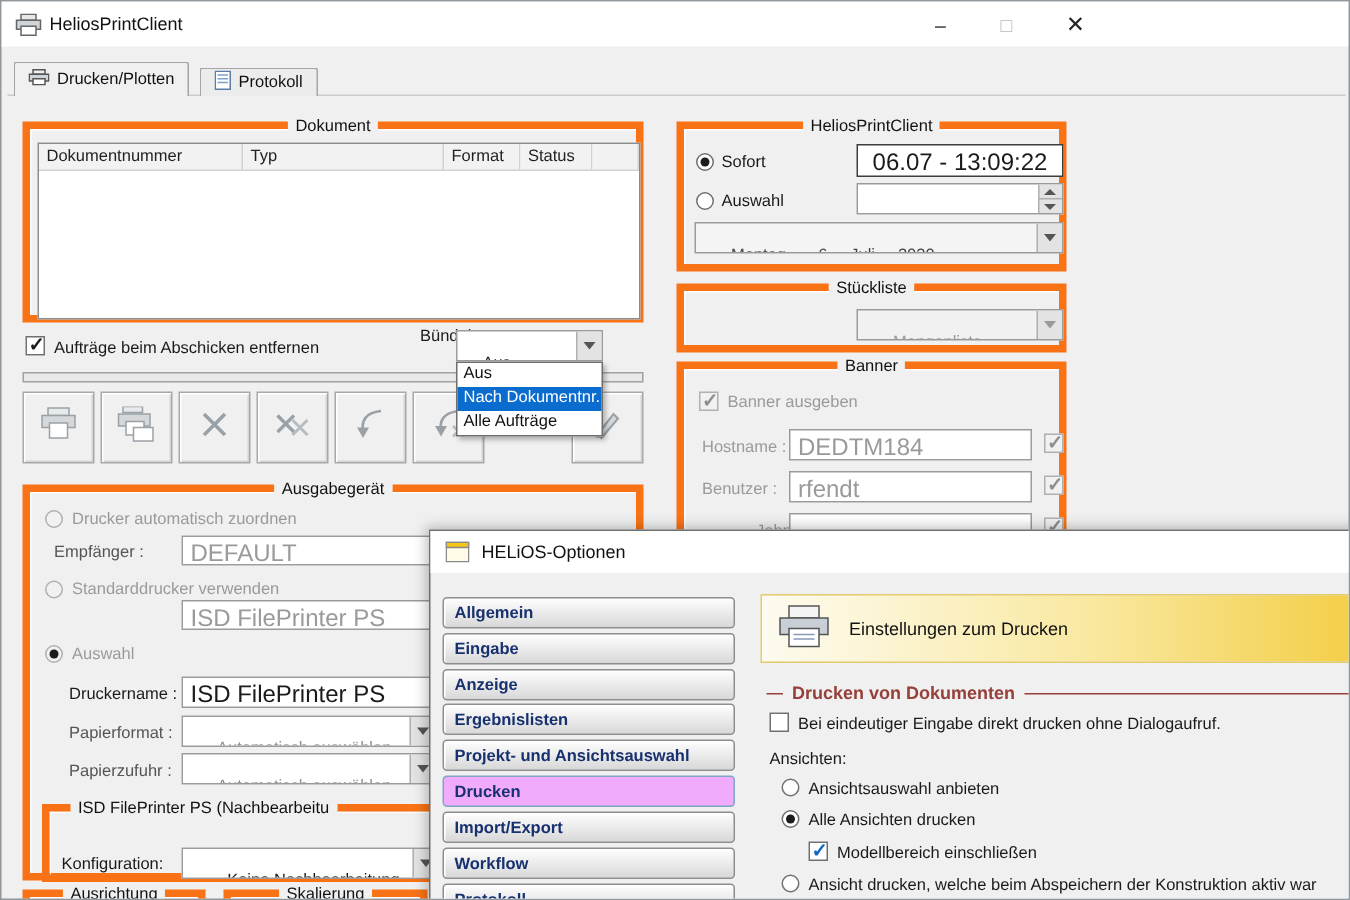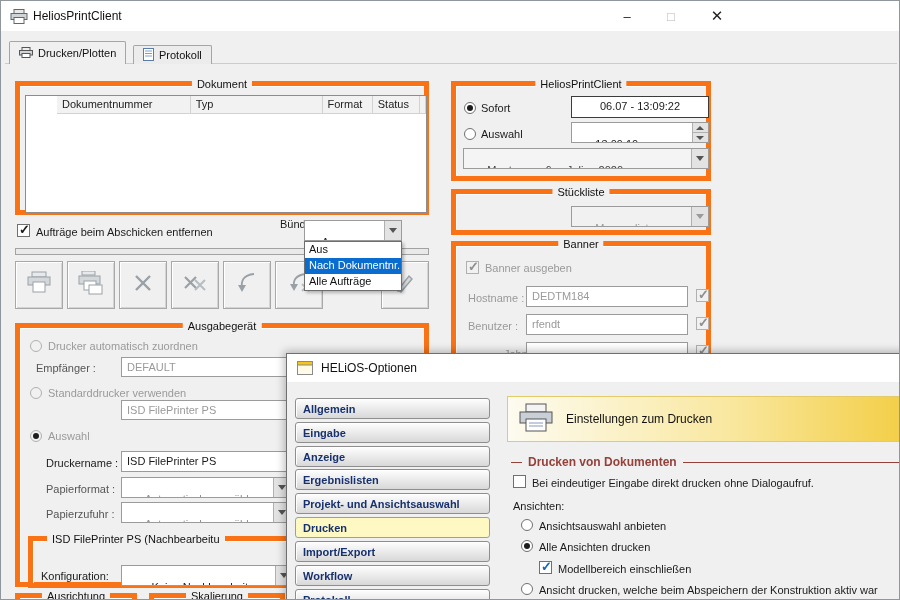--- a/index.html
+++ b/index.html
@@ -36,21 +36,21 @@
   .cb { position:absolute; width:13px; height:13px; background:#fff; border:1px solid #707070; }
   .cb.checked::after { content:"\2713"; position:absolute; left:1px; top:-3px; font-size:13px; font-weight:bold; color:#1c1c1c; }
   .cb.dis { border-color:#b0b0b0; background:#f1f1f1; }
   .cb.dis.checked::after { color:#8f8f8f; }
   .cb.blue.checked::after { color:#1565c0; }
 
   .rb { position:absolute; width:12px; height:12px; border-radius:50%; background:#fff; border:1px solid #707070; }
   .rb.checked::after { content:""; position:absolute; left:2px; top:2px; width:6px; height:6px; border-radius:50%; background:#1c1c1c; }
   .rb.dis { border-color:#b0b0b0; background:#f1f1f1; }
 
-  .fld { position:absolute; background:#fff; border:1px solid #9b9b9b; font-size:11px; color:#1a1a1a; padding:3px 5px; white-space:pre; overflow:hidden; }
+  .fld { position:absolute; background:#fff; border:1px solid #9b9b9b; font-size:16px; color:#1a1a1a; padding:3px 5px; white-space:pre; overflow:hidden; }
   .fld.gray { color:#9a9a9a; }
   .fld.dark { border-color:#3c3c3c; text-align:center; }
 
   .combo { position:absolute; background:#fff; border:1px solid #9b9b9b; font-size:11px; color:#1a1a1a; padding:3px 19px 3px 5px; white-space:pre; overflow:hidden; }
   .combo.dis { background:#f1f1f1; color:#9a9a9a; }
   .combo.dateish { background:#f4f4f4; color:#444; }
   .drop { position:absolute; right:0; top:0; bottom:0; width:17px; background:#e3e3e3; border-left:1px solid #b0b0b0; }
   .drop::after { content:""; position:absolute; left:4px; top:7px; border-left:4px solid transparent; border-right:4px solid transparent; border-top:5px solid #555; }
   .drop.dis::after { border-top-color:#9a9a9a; }
 
@@ -65,21 +65,21 @@
   .toolbtn { position:absolute; top:260px; width:48px; height:48px; background:#f0f0f0; border:1px solid #a8a8a8; box-shadow: inset 1px 1px 0 #fff, inset -1px -1px 0 #d4d4d4; display:flex; align-items:center; justify-content:center; }
 
   .ddlist { position:absolute; left:303px; top:240px; width:98px; background:#fff; border:1px solid #6e6e6e; z-index:40; box-shadow:2px 2px 3px rgba(0,0,0,.25); }
   .dditem { height:16px; font-size:11px; padding:1px 4px; color:#111; white-space:nowrap; overflow:hidden; }
   .dditem.sel { background:#0a6cce; color:#fff; }
 
   
   .optwin { position:absolute; left:285px; top:352px; width:622px; height:256px; background:#f0f0f0; border:1px solid #6f6f6f; z-index:60; box-shadow:-2px -2px 8px rgba(0,0,0,.25); }
   .opt-titlebar { position:absolute; left:0; top:0; right:0; height:28px; background:#ffffff; }
   .catbtn { position:absolute; left:8px; width:195px; height:21px; background:linear-gradient(#fefefe,#d8d8d8); border:1px solid #8e8e8e; border-radius:3px; box-shadow: inset 1px 1px 0 #fff; font-size:11px; font-weight:bold; color:#17316f; display:flex; align-items:center; padding-left:7px; white-space:nowrap; overflow:hidden; }
-  .catbtn.sel { background:#fef9c3; box-shadow:none; border-color:#7da7c4; }
+  .catbtn.sel { background:#f0abfc; box-shadow:none; border-color:#7da7c4; }
   .opt-header { position:absolute; left:220px; top:42px; right:0; height:46px; background:linear-gradient(90deg,#fdfbf0 0%,#f9e8a0 55%,#f3ce46 100%); border:1px solid #e3cb6c; display:flex; align-items:center; gap:12px; padding-left:10px; font-size:12px; color:#111; }
   .sectionhdr { position:absolute; left:224px; top:101px; right:2px; display:flex; align-items:center; gap:6px; color:#96403a; font-weight:bold; font-size:12px; white-space:nowrap; }
   .sectionhdr .dash { width:11px; border-top:1px solid #96403a; }
   .sectionhdr .line { flex:1; border-top:1px solid #96403a; }
 </style>
 </head>
 <body>
 
 <div class="screen">
 
@@ -113,21 +113,21 @@
           <line x1="2" y1="5.5" x2="9" y2="5.5" stroke="#7aa0c8"></line>
           <line x1="2" y1="8" x2="9" y2="8" stroke="#7aa0c8"></line>
         </svg></span>
     <span>Protokoll</span>
   </div>
 
   <div class="grp" style="left:14px;top:80px;width:414px;height:134px;">
     <span class="lg">Dokument</span>
     <div class="tbl" style="left:5px;top:9px;width:402px;height:118px;">
       <div class="thead">
-        <div class="th" style="width:136px;margin-left:31px;">Dokumentnummer</div>
+        <div class="th" style="width:136px;">Dokumentnummer</div>
         <div class="th" style="width:134px;">Typ</div>
         <div class="th" style="width:51px;">Format</div>
         <div class="th" style="width:48px;">Status</div>
         <div class="th" style="flex:1;"></div>
       </div>
     </div>
   </div>
 
   <span class="cb checked" style="left:16px;top:223px;"></span>
   <span class="lbl" style="left:35px;top:225px;">Aufträge beim Abschicken entfernen</span>

